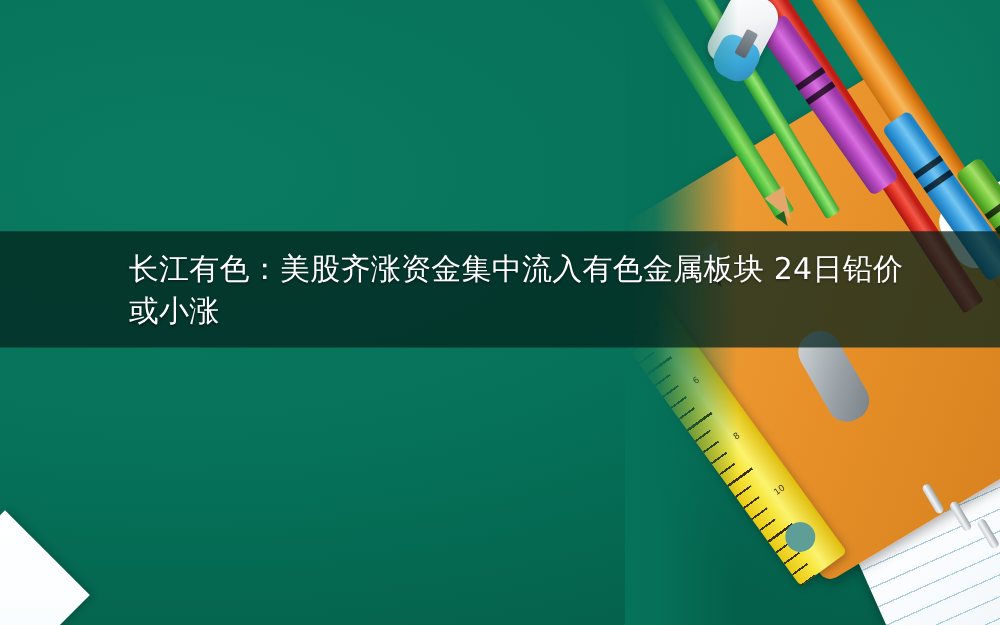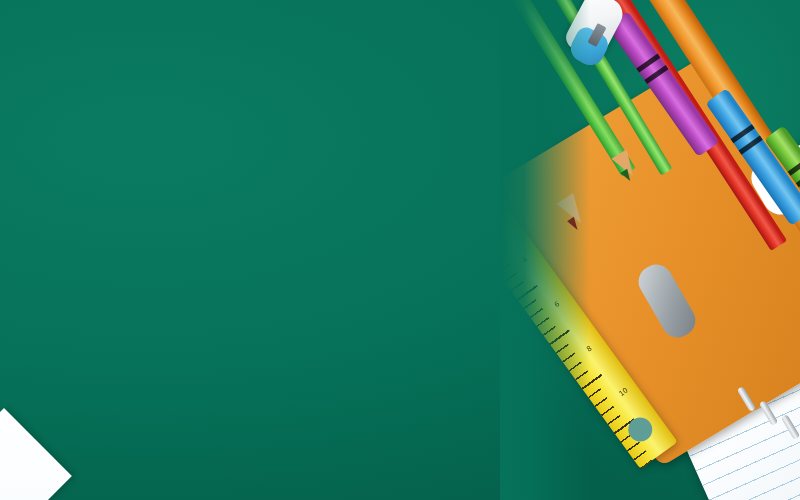--- a/index.html
+++ b/index.html
@@ -392,14 +392,17 @@
 
     <div class="sharpener-body"></div>
     <div class="sharpener-blue"></div>
     <div class="sharpener-blade"></div>
 
     <div class="photo-fade"></div>
   </div>
 
   <div class="corner-paper"></div>
 
+  <div class="title-band">
+    <div class="title-text">长江有色：美股齐涨资金集中流入有色金属板块 24日铅价或小涨</div>
+  </div>
 
 </div>
 
 </body></html>

